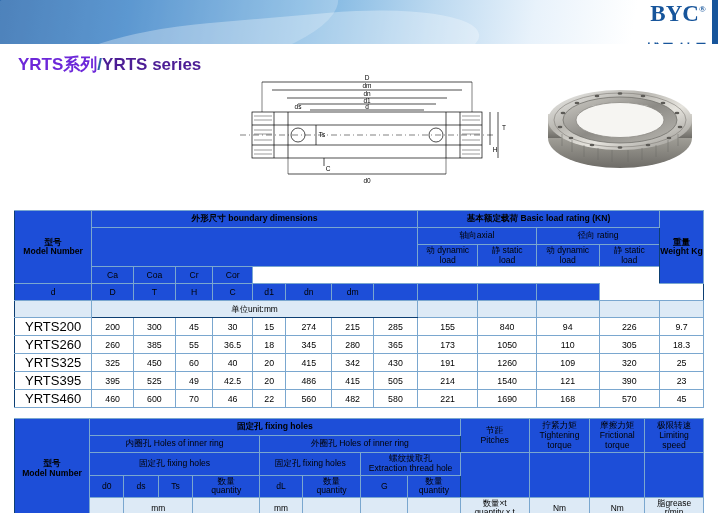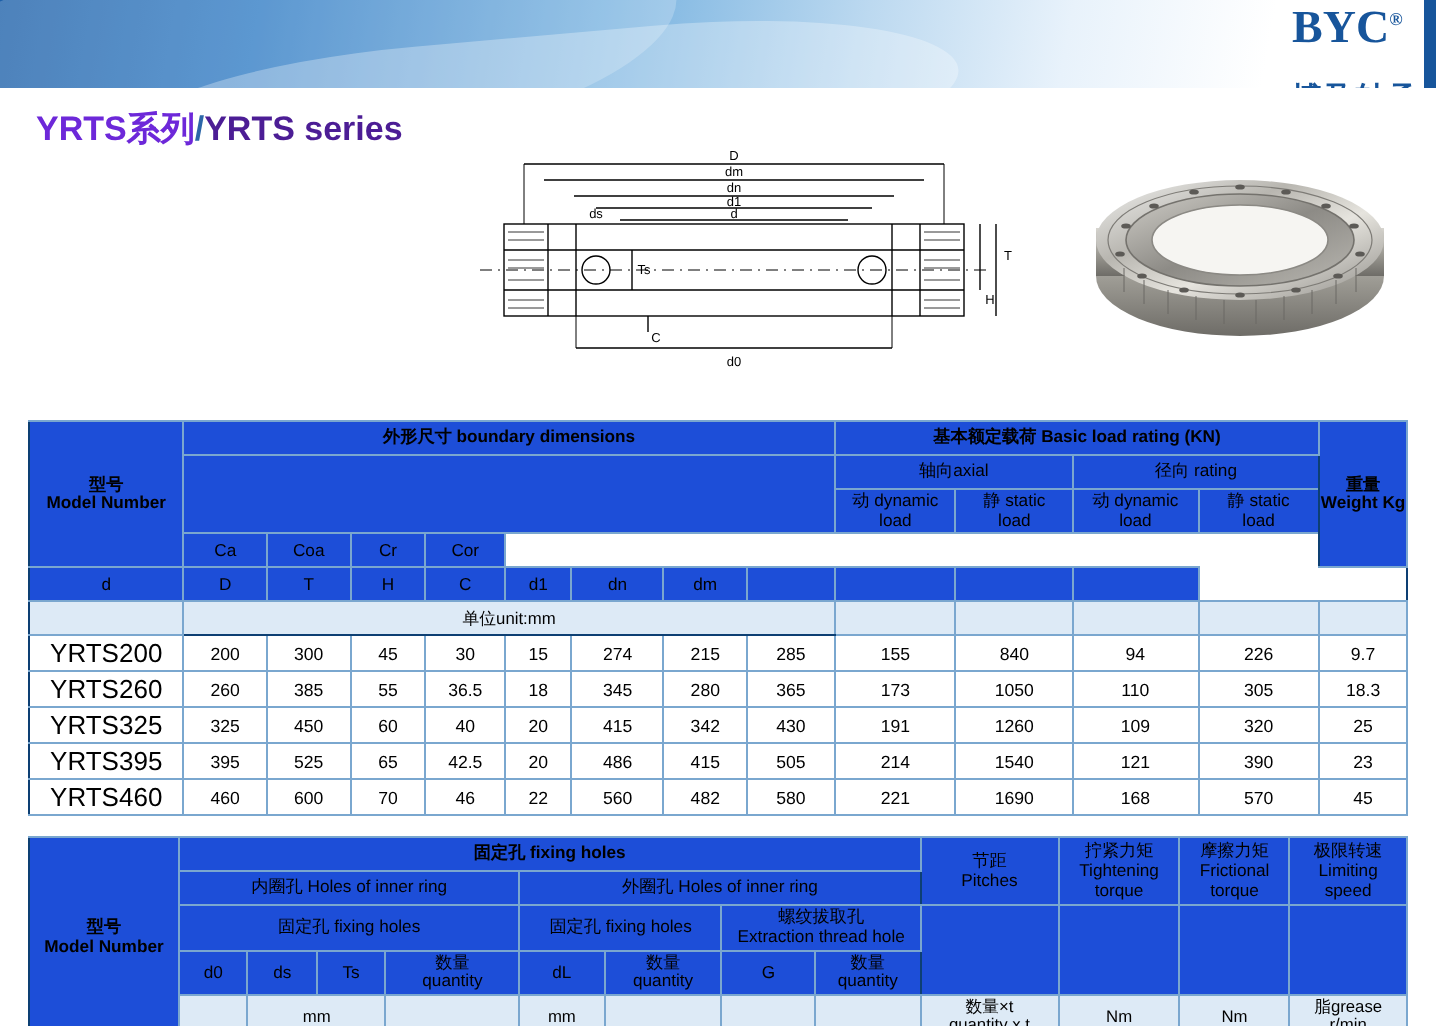--- a/index.html
+++ b/index.html
@@ -26,21 +26,21 @@
     border-radius: 50% / 60%;
     transform: rotate(-8deg);
   }
   .header .swoosh2 {
     position:absolute; left:60px; top:18px; width:420px; height:70px;
     background: rgba(255,255,255,0.30);
     border-radius: 50% / 70%;
     transform: rotate(-5deg);
   }
   .logo-box {
-    position:absolute; right:8px; top:2px; text-align:left; line-height:1;
+    position:absolute; right:8px; top:2px; text-align:center; line-height:1;
   }
   .logo-byc {
     font-family:"Liberation Serif", serif;
     font-weight:bold; font-size:23px; color:#17559b; letter-spacing:0px;
   }
   .logo-byc .reg { font-size:9px; vertical-align: super; }
   .logo-cn {
     font-size:15px; color:#17559b; font-weight:bold; margin-top:18px;
     letter-spacing:1px;
     font-family:Liberation Serif, serif;
@@ -372,21 +372,21 @@
       <td class="vsep">191</td>
       <td>1260</td>
       <td class="vsep">109</td>
       <td>320</td>
       <td class="vsep">25</td>
     </tr>
     <tr>
       <td class="model vsep">YRTS395</td>
       <td class="vsep">395</td>
       <td>525</td>
-      <td>65</td>
+      <td>49</td>
       <td>42.5</td>
       <td>20</td>
       <td>486</td>
       <td>415</td>
       <td>505</td>
       <td class="vsep">214</td>
       <td>1540</td>
       <td class="vsep">121</td>
       <td>390</td>
       <td class="vsep">23</td>

